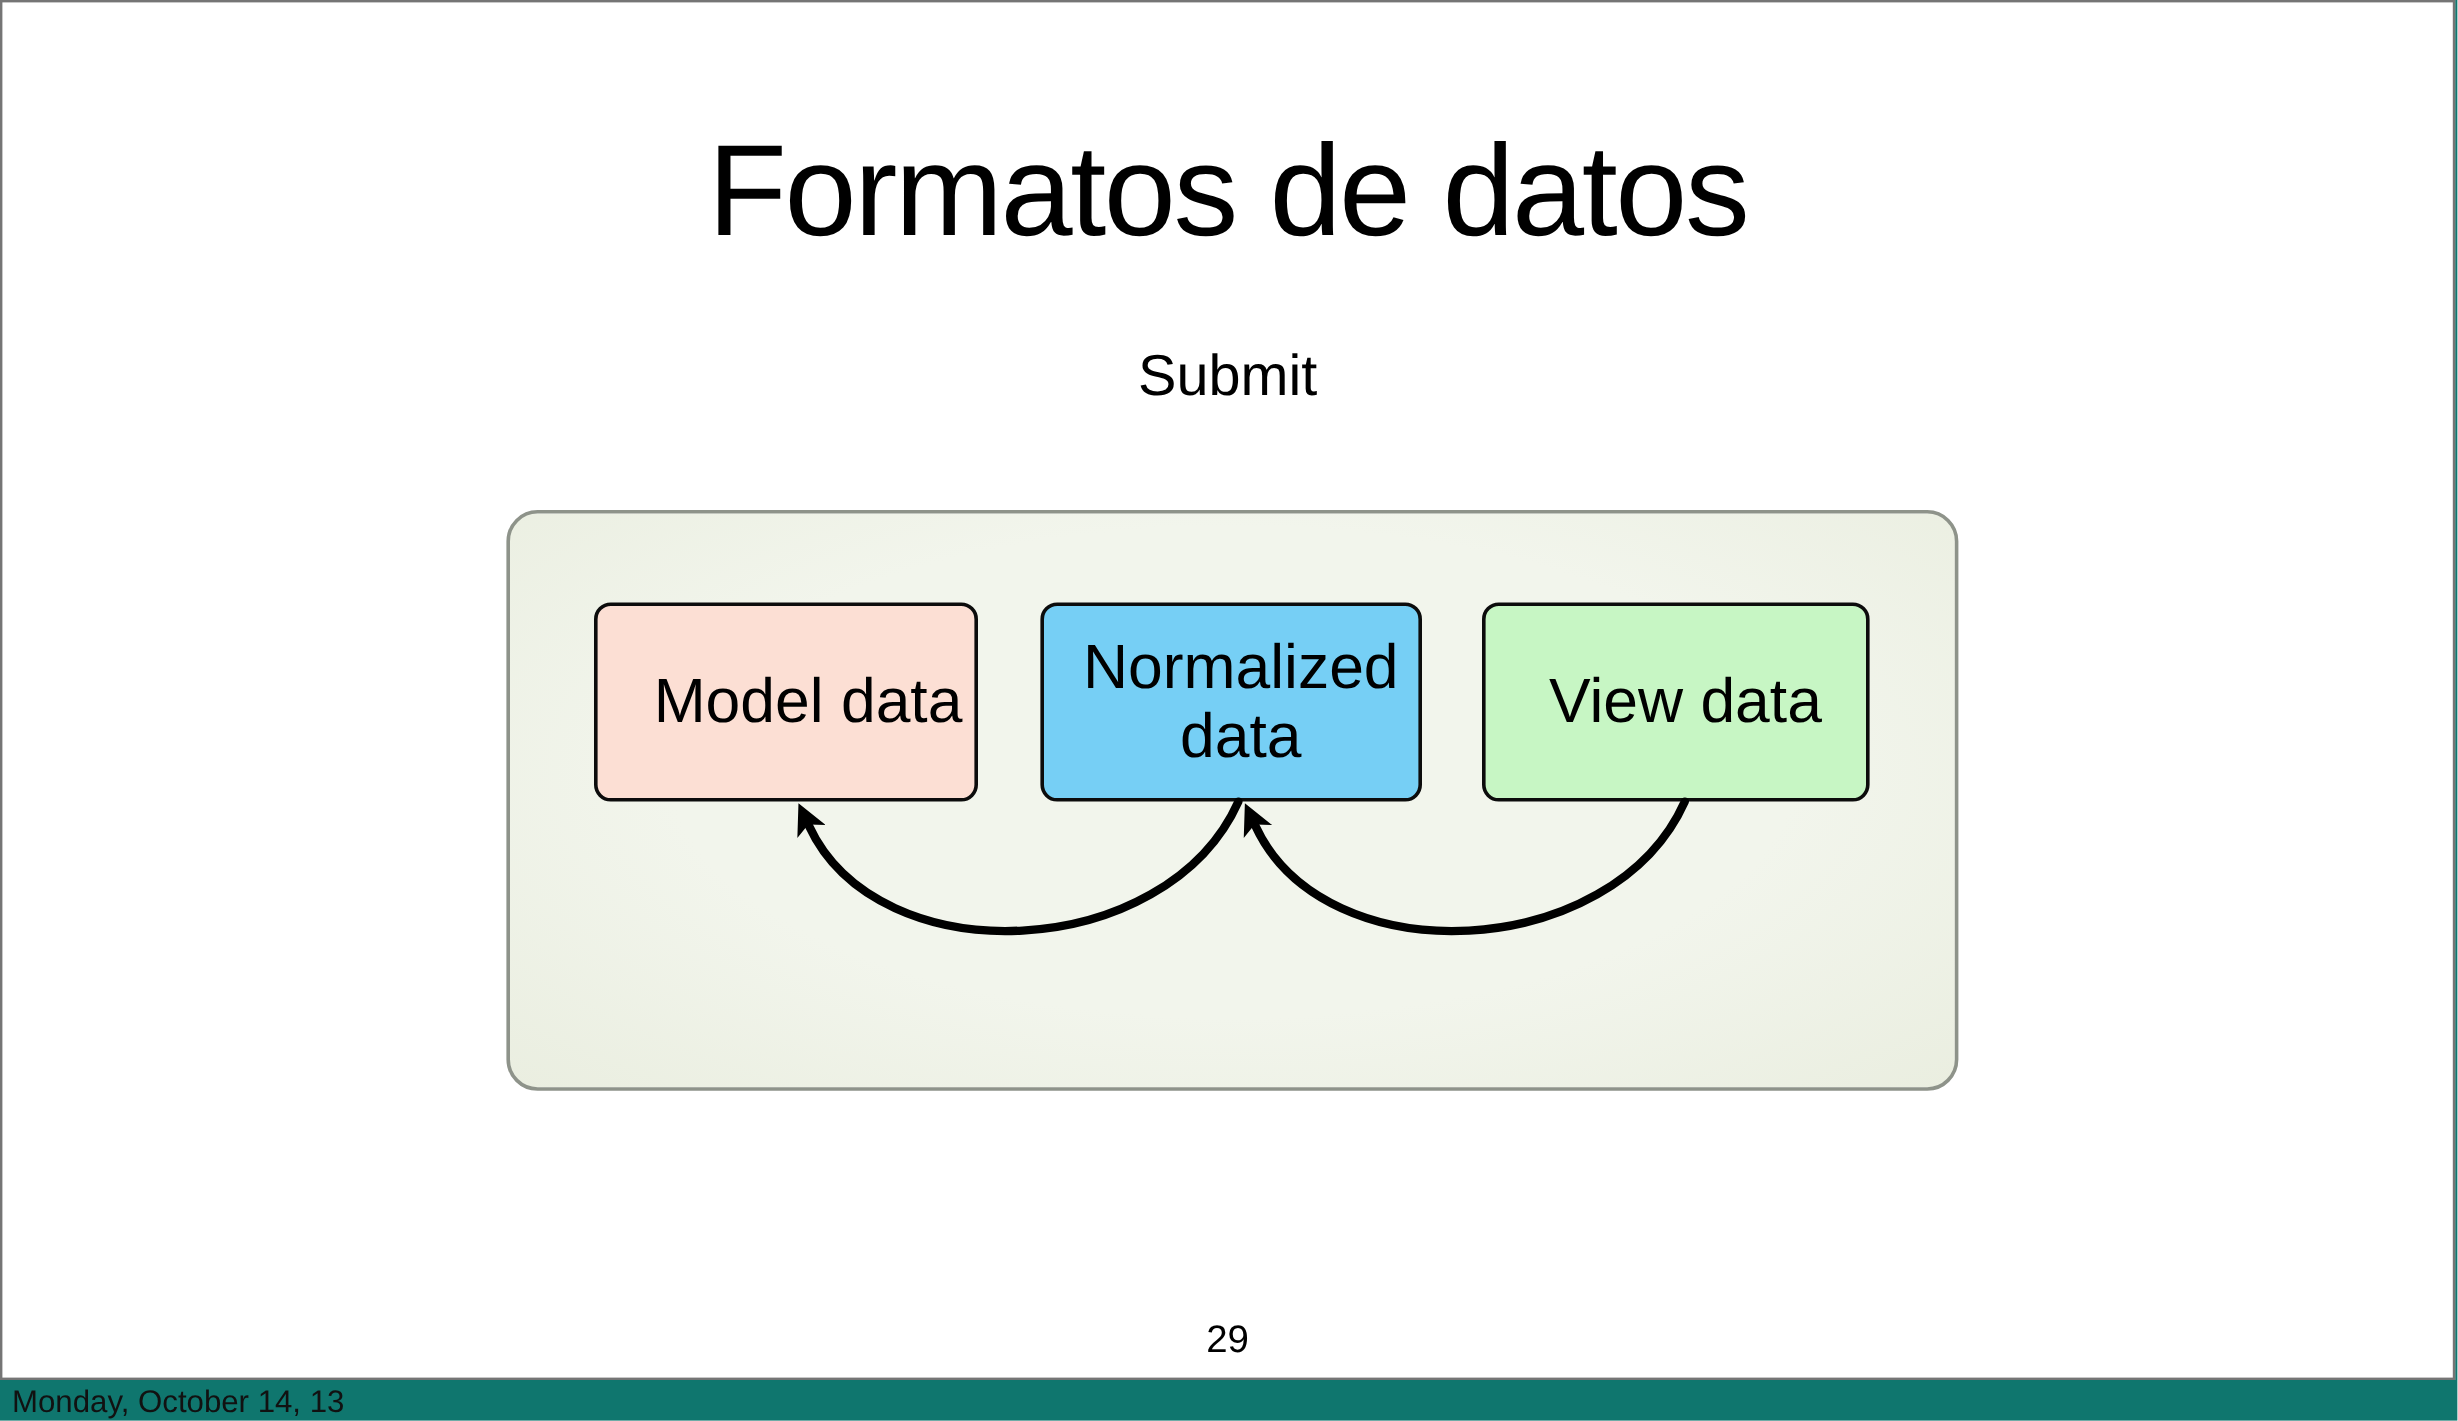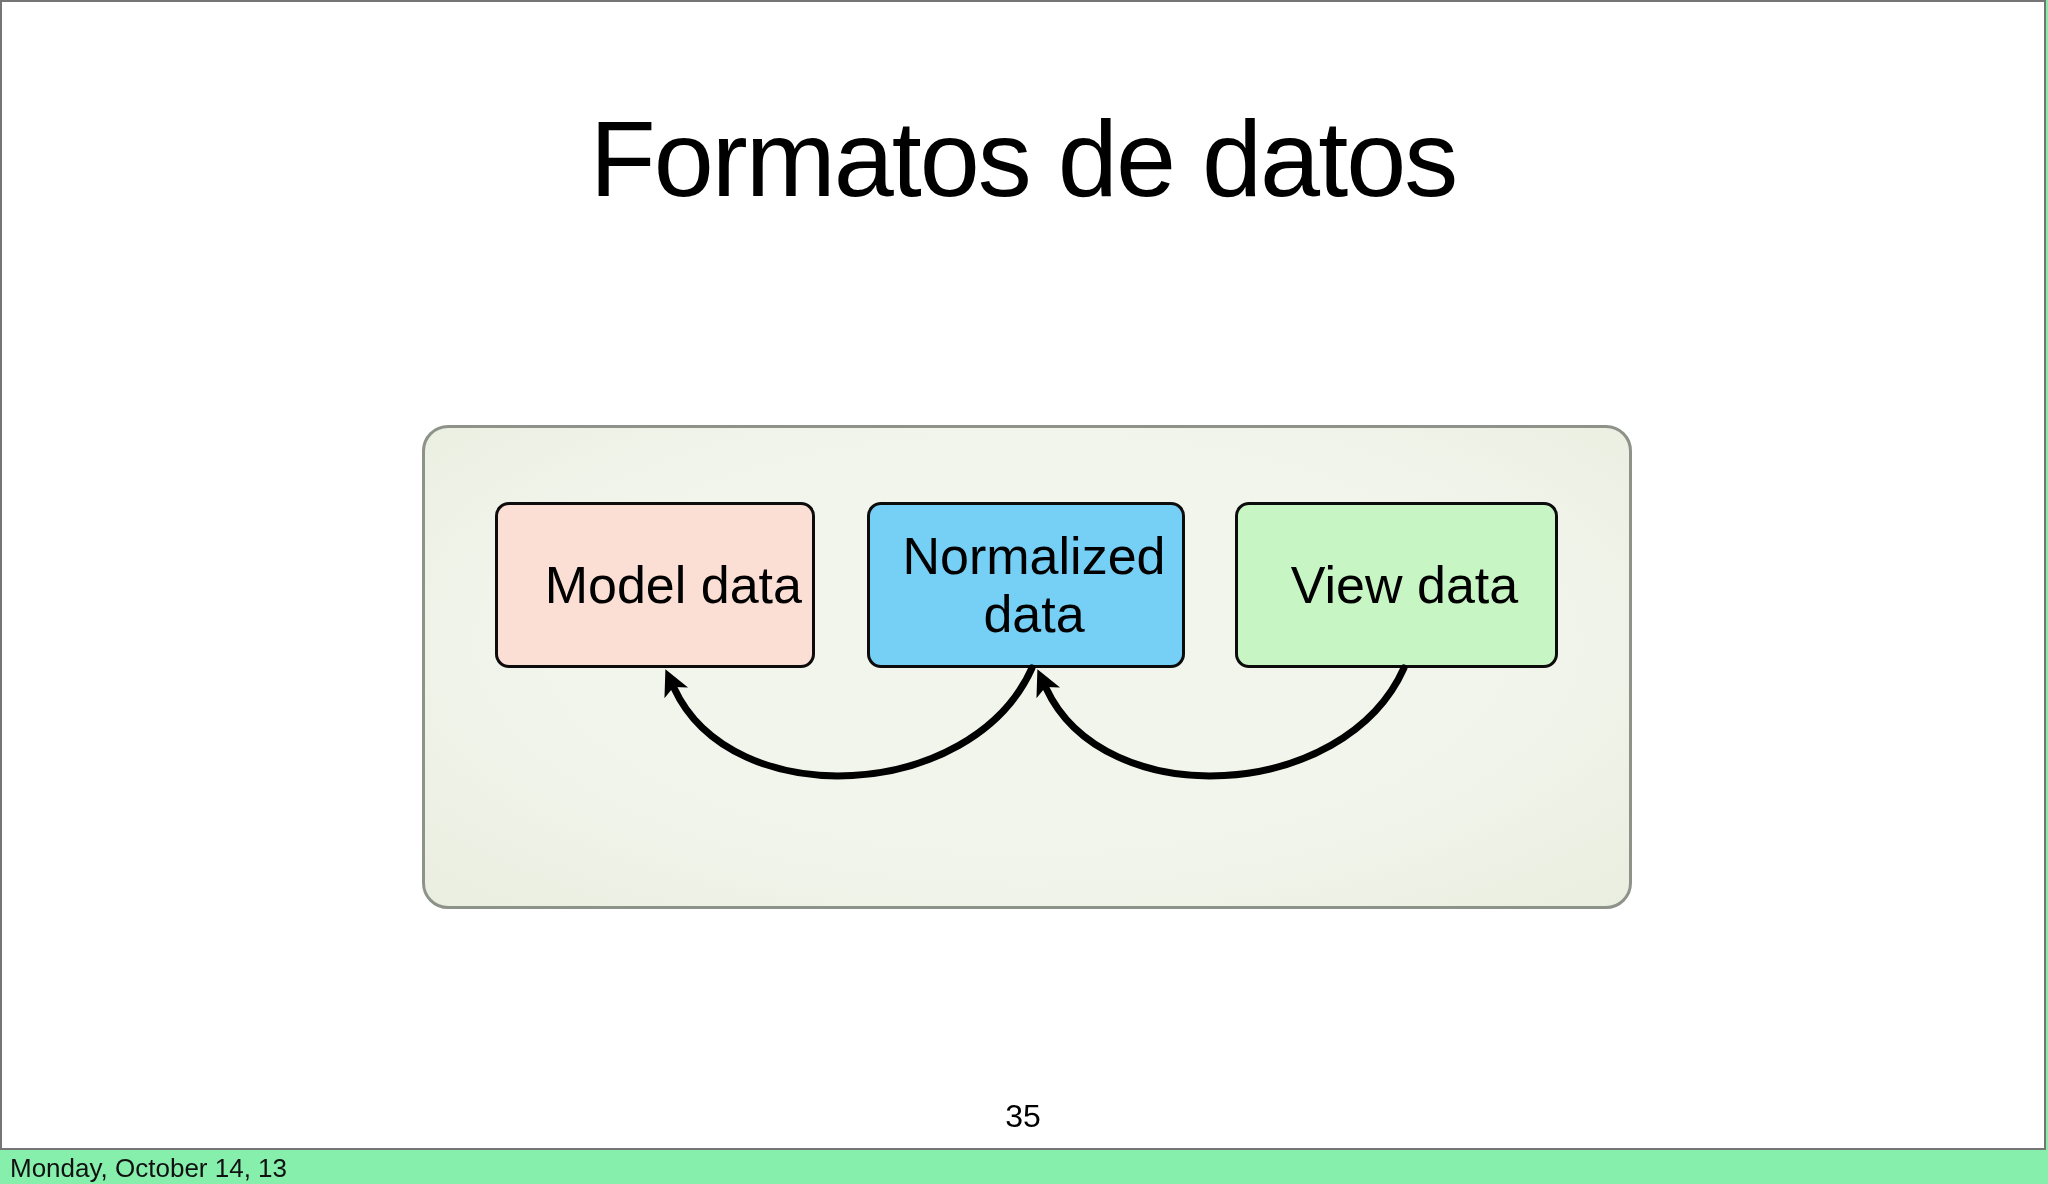--- a/index.html
+++ b/index.html
@@ -5,21 +5,21 @@
   html, body {
     margin: 0;
     padding: 0;
     background: #ffffff;
     font-family: "Liberation Sans", sans-serif;
   }
   .stage {
     position: relative;
     width: 2048px;
     height: 1184px;
-    background: #86efac;
+    background: #0f766e;
     overflow: hidden;
   }
   .slide {
     position: absolute;
     left: 0;
     top: 0;
     width: 2046px;
     height: 1150px;
     box-sizing: border-box;
     border: 2px solid #757575;
@@ -108,20 +108,21 @@
 </style>
 </head>
 <body>
 
 <div class="stage">
 
   <div class="slide">
 
     <div class="title">Formatos de datos</div>
 
+    <div class="subtitle">Submit</div>
 
     <div class="panel"></div>
 
     <div class="node node-model" style="background: rgb(252, 223, 212);">
       <span>Model data</span>
     </div>
 
     <div class="node node-normal" style="background: rgb(118, 207, 245); padding-left: 26px;">
       <span>Normalized data</span>
     </div>
@@ -133,19 +134,19 @@
     <svg class="arrows" viewBox="0 0 2048 1184" xmlns="http://www.w3.org/2000/svg">
       <defs>
         <marker id="ah" viewBox="0 0 12 12" refX="2.5" refY="6" markerWidth="32" markerHeight="26" orient="auto" markerUnits="userSpaceOnUse">
           <path d="M0,0 L12,6 L0,12 L3,6 Z" style="fill: rgb(0, 0, 0);"></path>
         </marker>
       </defs>
       <path class="arrow-path" d="M 1030 666 C 970 800, 730 812, 672 686" marker-end="url(#ah)" style="stroke: rgb(0, 0, 0);"></path>
       <path class="arrow-path" d="M 1402 666 C 1342 800, 1102 812, 1044 686" marker-end="url(#ah)" style="stroke: rgb(0, 0, 0);"></path>
     </svg>
 
-    <div class="page-number">35</div>
+    <div class="page-number">29</div>
 
   </div>
 
   <div class="footer-date">Monday, October 14, 13</div>
 
 </div>
 
 </body></html>

